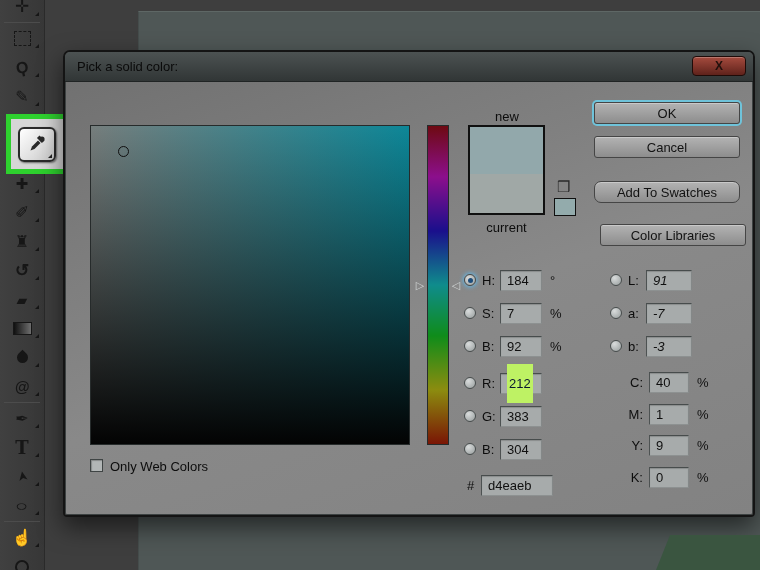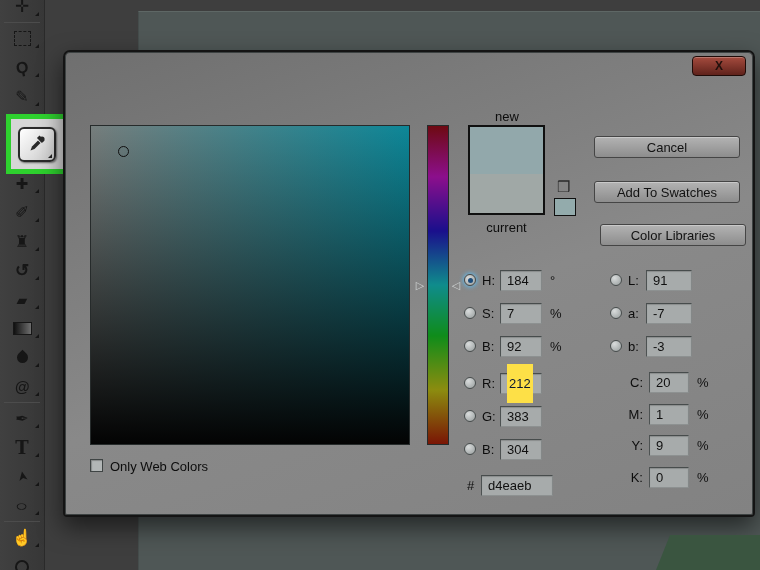--- a/index.html
+++ b/index.html
@@ -116,45 +116,45 @@
   .btn{
     position:absolute;left:529px;width:146px;height:22px;box-sizing:border-box;
     background:linear-gradient(#b3b3b3,#8d8d8d);
     border:1px solid #454545;border-radius:3px;
     display:flex;align-items:center;justify-content:center;
     font-size:13px;color:#121212;
     box-shadow:inset 0 1px 0 rgba(255,255,255,.3);
   }
   .btn.ok{top:50px;box-shadow:0 0 0 2px #6fc3da, inset 0 1px 0 rgba(255,255,255,.3);}
   .btn.cancel{top:84px;}
-  .btn.addsw{top:129px;}
+  .btn.addsw{top:129px;border-radius:7px;}
   .btn.collib{top:172px;margin-left:6px;}
   
   .row{position:absolute;display:flex;align-items:center;height:22px;}
   .radio{
     width:12px;height:12px;border-radius:50%;box-sizing:border-box;
     background:radial-gradient(circle at 35% 30%,#d9dcdc,#969c9c);
     border:1px solid #484d4d;margin-right:6px;flex:0 0 auto;
   }
   .radio.on{box-shadow:0 0 4px 1px #5fb6e8;position:relative;}
   .radio.on::after{content:"";position:absolute;left:2.5px;top:2.5px;width:5px;height:5px;border-radius:50%;background:#1c4d7c;}
   .flabel{color:#0d0d0d;font-size:13px;width:18px;flex:0 0 auto;}
   .flabel.right{text-align:right;margin-right:6px;}
   .finput{
     height:21px;box-sizing:border-box;background:#a7abab;color:#101010;
     border:1px solid #565b5b;border-top-color:#474c4c;border-left-color:#4d5252;
     border-bottom-color:#8d9191;border-right-color:#848888;
     font-size:13px;line-height:19px;padding:0 0 0 6px;flex:0 0 auto;
     box-shadow:inset 0 1px 1px rgba(0,0,0,.18);
   }
   .finput.w42{width:42px;}
-  .finput.w46{width:46px;}
+  .finput.w46{width:46px;font-style:italic;}
   .finput.w40{width:40px;}
   .finput.hex{width:72px;}
-  .sel{background:#fde047;color:#0a1830;padding:12px 2px;}
+  .sel{background:#bef264;color:#0a1830;padding:12px 2px;}
   .suffix{color:#101010;font-size:13px;margin-left:8px;}
   
   .cb-row{position:absolute;left:25px;top:407px;display:flex;align-items:flex-start;}
   .checkbox{width:13px;height:13px;box-sizing:border-box;background:#b2b6b6;
     border:1px solid #3f4444;box-shadow:inset 1px 1px 1px rgba(0,0,0,.25);margin-right:7px;}
   .cb-label{color:#0c0c0c;font-size:13px;}
   
   .wm{position:absolute;right:0;bottom:0;width:120px;height:35px;z-index:6;}
   .wm-dark{position:absolute;right:0;bottom:0;width:120px;height:35px;background:#3a5540;
     clip-path:polygon(30px 0,100% 0,100% 100%,16px 100%);}
@@ -242,40 +242,44 @@
   <div class="eyedropper-btn">
     <svg width="20" height="20" viewBox="0 0 20 20">
       <path d="M3.5 16.5 L5 12.5 L11 6.5 L13.5 9 L7.5 15 Z" fill="#2a2a2a"></path>
       <rect x="10.2" y="3.4" width="7" height="3.6" transform="rotate(45 13.7 5.2)" fill="#2a2a2a"></rect>
       <circle cx="15" cy="5" r="2.6" fill="#2a2a2a"></circle>
     </svg>
   </div>
 </div>
 
 <div class="dialog">
+  <div class="titlebar">
+    <span class="title">Pick a solid color:</span>
+  </div>
   <div class="close-btn">X</div>
 
   <div class="color-field">
     <div class="field-dot"></div>
   </div>
 
   <div class="hue-slider"></div>
   <div class="hue-marker left">▷</div>
   <div class="hue-marker right">◁</div>
 
   <div class="swatch-label" style="left:420px;top:57px;width:44px;">new</div>
   <div class="swatch-box">
     <div class="swatch-new" style="background-color: rgb(146, 168, 171);"></div>
     <div class="swatch-current" style="background-color: rgb(160, 168, 166);"></div>
   </div>
   <div class="swatch-label" style="left:405px;top:168px;width:73px;">current</div>
 
   <div class="cube-icon">❒</div>
   <div class="mini-swatch" style="background-color: rgb(147, 171, 172);"></div>
 
+  <div class="btn ok">OK</div>
   <div class="btn cancel">Cancel</div>
   <div class="btn addsw">Add To Swatches</div>
   <div class="btn collib">Color Libraries</div>
 
   <div class="row" style="left:399px;top:217px;">
     <span class="radio on"></span>
     <span class="flabel">H:</span>
     <span class="finput w42">184</span>
     <span class="suffix">°</span>
   </div>
@@ -324,21 +328,21 @@
     <span class="finput w46">-7</span>
   </div>
   <div class="row" style="left:545px;top:283px;">
     <span class="radio"></span>
     <span class="flabel">b:</span>
     <span class="finput w46">-3</span>
   </div>
 
   <div class="row" style="left:560px;top:319px;">
     <span class="flabel right">C:</span>
-    <span class="finput w40">20</span>
+    <span class="finput w40">40</span>
     <span class="suffix">%</span>
   </div>
   <div class="row" style="left:560px;top:351px;">
     <span class="flabel right">M:</span>
     <span class="finput w40">1</span>
     <span class="suffix">%</span>
   </div>
   <div class="row" style="left:560px;top:382px;">
     <span class="flabel right">Y:</span>
     <span class="finput w40">9</span>

